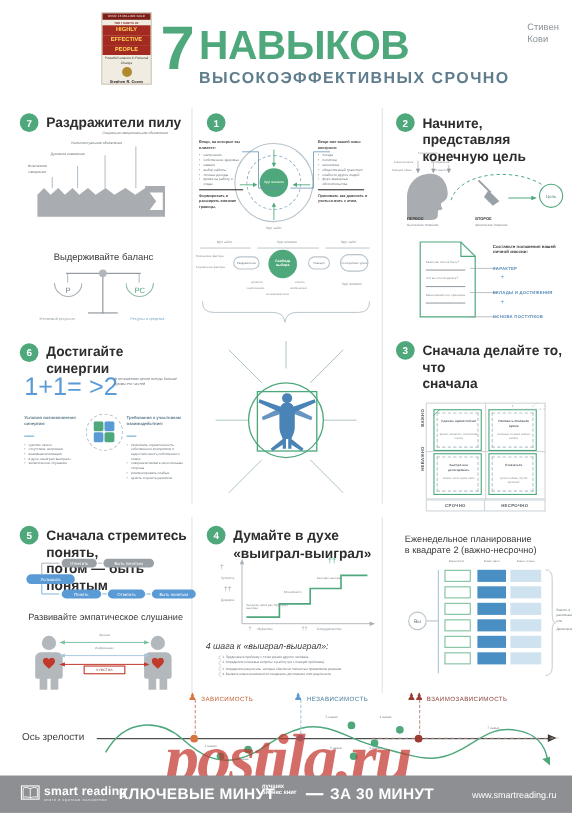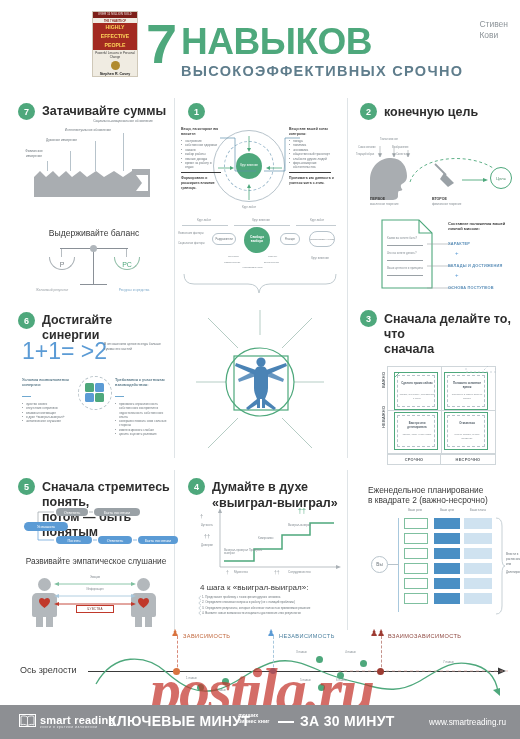--- a/index.html
+++ b/index.html
@@ -145,21 +145,21 @@
   </div>
 
   <div class="sep-v" style="left:174px; top:98px; height:360px;"></div>
   <div class="sep-v" style="left:347px; top:98px; height:360px;"></div>
   <div class="sep-v" style="left:174px; top:470px; height:160px;"></div>
   <div class="sep-v" style="left:347px; top:470px; height:160px;"></div>
 
   <div class="panel" style="left:18px; top:103px; width:150px;">
     <div class="p-head">
       <div class="badge">7</div>
-      <div class="p-title">Затачивайте суммы</div>
+      <div class="p-title">Раздражители пилу</div>
     </div>
   </div>
 
   <div class="saw-wrap" style="left:20px; top:125px; width:150px; height:62px;">
 
     <div class="leader" style="left:27px; top:36px; height:10px;"></div>
     <div class="leader" style="left:50px; top:26px; height:20px;"></div>
     <div class="leader" style="left:75px; top:16px; height:30px;"></div>
     <div class="leader" style="left:103px; top:8px; height:38px;"></div>
     <div class="tiny" style="position:absolute;left:0px;top:24px;width:28px;text-align:center;font-size:3.2px;">Физическое измерение</div>
@@ -344,20 +344,21 @@
         <path d="M67,99 L56,108 L58,110 L69,103 Z"></path>
         <path d="M75,99 L86,108 L84,110 L73,103 Z"></path>
       </g>
     </svg>
   </div>
 
   <div class="panel" style="left:360px; top:103px; width:150px;">
     <div class="p-head">
       <div class="badge">2</div>
       <div style="padding-top:1px;">
+        <div class="p-title">Начните, представляя</div>
         <div class="p-title">конечную цель</div>
       </div>
     </div>
   </div>
 
   <div style="position:absolute;left:356px;top:138px;width:160px;height:62px;">
     <div class="micro" style="position:absolute;left:24px;top:0px;font-size:2.6px;">Точная миссия</div>
     <div class="micro" style="position:absolute;left:2px;top:8px;font-size:2.6px;">Самосознание</div>
     <div class="micro" style="position:absolute;left:36px;top:8px;font-size:2.6px;">Воображение</div>
     <div class="micro" style="position:absolute;left:40px;top:15px;font-size:2.6px;">Совесть</div>
@@ -616,21 +617,21 @@
     <div style="position:absolute;left:102px;top:2px;font-size:7px;color:#4ea87c;">††</div>
     <div class="micro" style="position:absolute;left:28px;top:44px;width:40px;font-size:2.8px;line-height:3.4px;">Выиграл-проиграл Проиграл-выиграл</div>
     <div class="micro" style="position:absolute;left:62px;top:31px;width:36px;font-size:2.8px;">Компромисс</div>
     <div class="micro" style="position:absolute;left:92px;top:18px;width:40px;font-size:2.8px;">Выиграл-выиграл</div>
     <div style="position:absolute;left:30px;top:64px;font-size:5px;color:#9aa1a6;">†</div>
     <div class="micro" style="position:absolute;left:38px;top:65px;font-size:3px;">Мужество</div>
     <div style="position:absolute;left:78px;top:64px;font-size:5px;color:#9aa1a6;">††</div>
     <div class="micro" style="position:absolute;left:92px;top:65px;font-size:3px;">Сотрудничество</div>
   </div>
 
-  <div class="sub-h" style="position:absolute;left:200px;top:583px;font-size:8px;color:#3a3a3a;">4 шага к «выиграл-выиграл»:</div>
+  <div class="sub-h" style="position:absolute;left:187px;top:583px;font-size:8px;color:#3a3a3a;font-style:italic;">4 шага к «выиграл-выиграл»:</div>
   <div style="position:absolute;left:202px;top:595px;width:140px;">
     <div class="tiny" style="font-size:2.9px;line-height:5.4px;">1. Представьте проблему с точки зрения другого человека</div>
     <div class="tiny" style="font-size:2.9px;line-height:5.4px;">2. Определите ключевые вопросы и работу (не с позиций проблемы)</div>
     <div class="tiny" style="font-size:2.9px;line-height:5.4px;">3. Определите результаты, которые обеспечат полностью приемлемое решение</div>
     <div class="tiny" style="font-size:2.9px;line-height:5.4px;">4. Выявите новые возможности и варианты достижения этих результатов</div>
   </div>
   <svg width="8" height="24" style="position:absolute;left:196px;top:595px;">
     <g stroke="#b9c4ca" stroke-width="0.7" fill="none">
       <path d="M5,1 Q1,3 5,5"></path>
         <path d="M5,6 Q1,8 5,10"></path>

